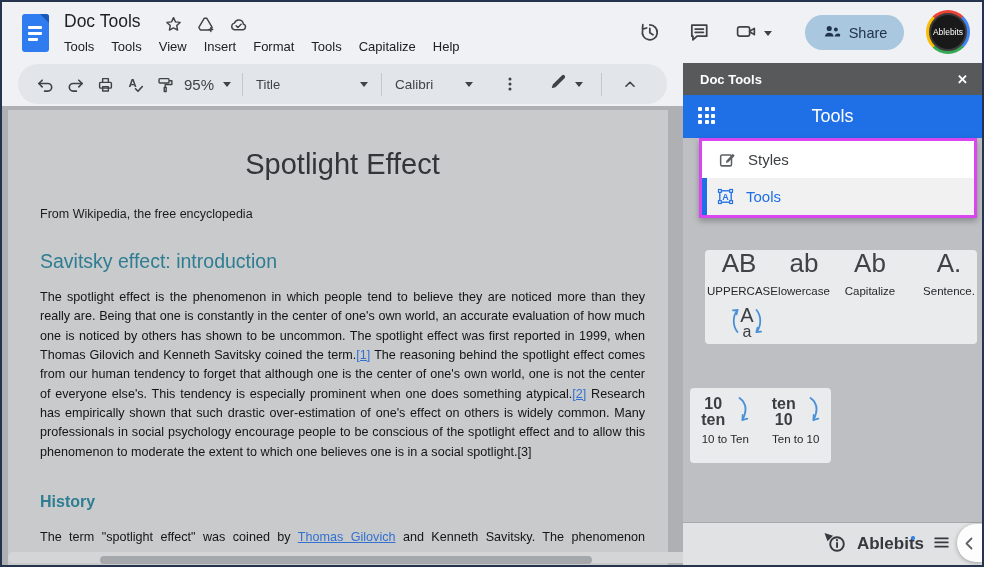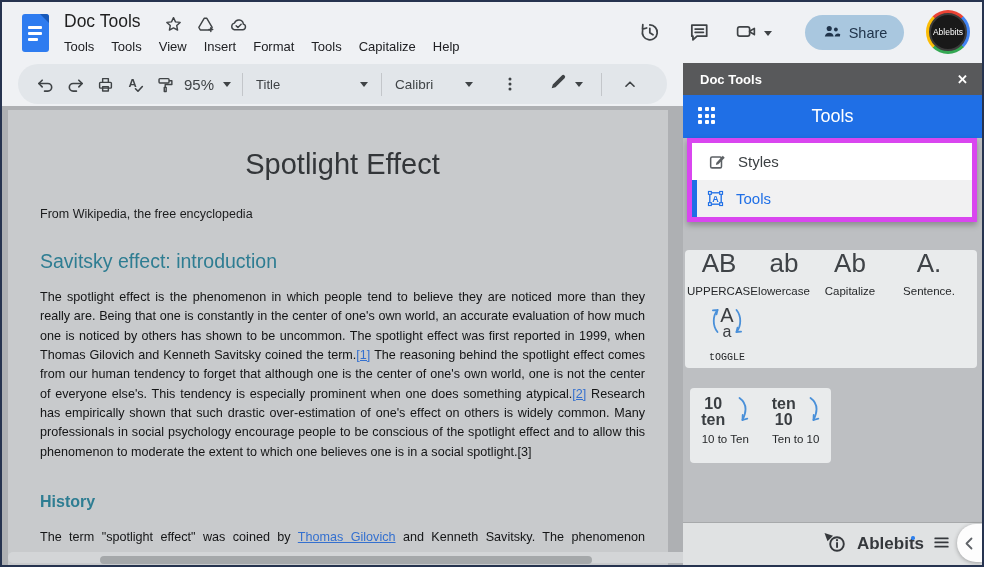--- a/index.html
+++ b/index.html
@@ -77,32 +77,32 @@
   .sb-header { position:absolute; left:0; top:0; right:0; height:32px; background:#58595b;
     display:flex; align-items:center; justify-content:space-between; padding:0 14px 0 17px; }
   .sb-header .ttl { color:#fff; font-size:13px; font-weight:700; }
   .sb-close { color:#fff; font-size:13px; font-weight:700; cursor:pointer; line-height:1; }
   .sb-bluebar { position:absolute; left:0; top:32px; right:0; height:43px; background:#1f6fe6;
     display:flex; align-items:center; }
   .grid-btn { position:absolute; left:15px; top:12px; width:19px; height:19px; display:grid;
     grid-template-columns:repeat(3,4px); grid-template-rows:repeat(3,4px); gap:2.5px; cursor:pointer; }
   .grid-btn i { background:#fff; border-radius:1px; }
   .sb-bluebar .ttl { width:100%; text-align:center; color:#fff; font-size:18px; }
-  .sb-menu { position:absolute; left:4px; top:75px; right:5px; background:#fff;
-    border:5px solid #d946ef; box-shadow:0 3px 6px rgba(0,0,0,.28); z-index:6; }
+  .sb-menu { position:absolute; left:16px; top:75px; right:5px; background:#fff;
+    border:3px solid #d946ef; box-shadow:0 3px 6px rgba(0,0,0,.28); z-index:6; }
   .sb-mi { height:37px; display:flex; align-items:center; gap:11px; padding-left:15px;
     font-size:15px; color:#3c4043; cursor:pointer; position:relative; }
   .sb-mi.active { background:#f1f1f2; color:#1f6fe6; }
   .sb-mi.active::before { content:""; position:absolute; left:0; top:0; bottom:0; width:5px; background:#1f6fe6; }
   .sb-mi.active { padding-left:13px; }
   .sb-mi .mi-ic { width:20px; display:flex; justify-content:center; color:#5c6064; }
   .sb-mi.active .mi-ic { color:#1f6fe6; }
 
   .card { position:absolute; background:#e9ebec; border-radius:4px; z-index:1; }
-  .card-case { left:2px; right:5px; top:187px; height:118px; overflow:hidden; }
+  .card-case { left:22px; right:5px; top:187px; height:94px; overflow:hidden; }
   .case-grid { display:grid; grid-template-columns:64px 66px 66px 92px; padding-left:2px; }
   .case-col { text-align:center; cursor:pointer; }
   .case-glyph { font-size:26px; color:#3f4347; line-height:30px; margin-top:-2px; }
   .case-label { font-size:11.5px; color:#26282a; margin-top:7px; white-space:nowrap; }
   .toggle-btn { position:absolute; left:10px; top:55px; text-align:center; cursor:pointer; width:64px; }
   .toggle-glyphs { display:flex; align-items:center; justify-content:center; gap:1px; }
   .tg-col { display:flex; flex-direction:column; line-height:1; color:#3a3d41; }
   .tg-top { font-size:20px; } .tg-bottom { font-size:16px; margin-top:-1px; }
   .toggle-label { font-size:10px; color:#26282a; margin-top:12px;font-family:Liberation Mono, monospace; }
 

